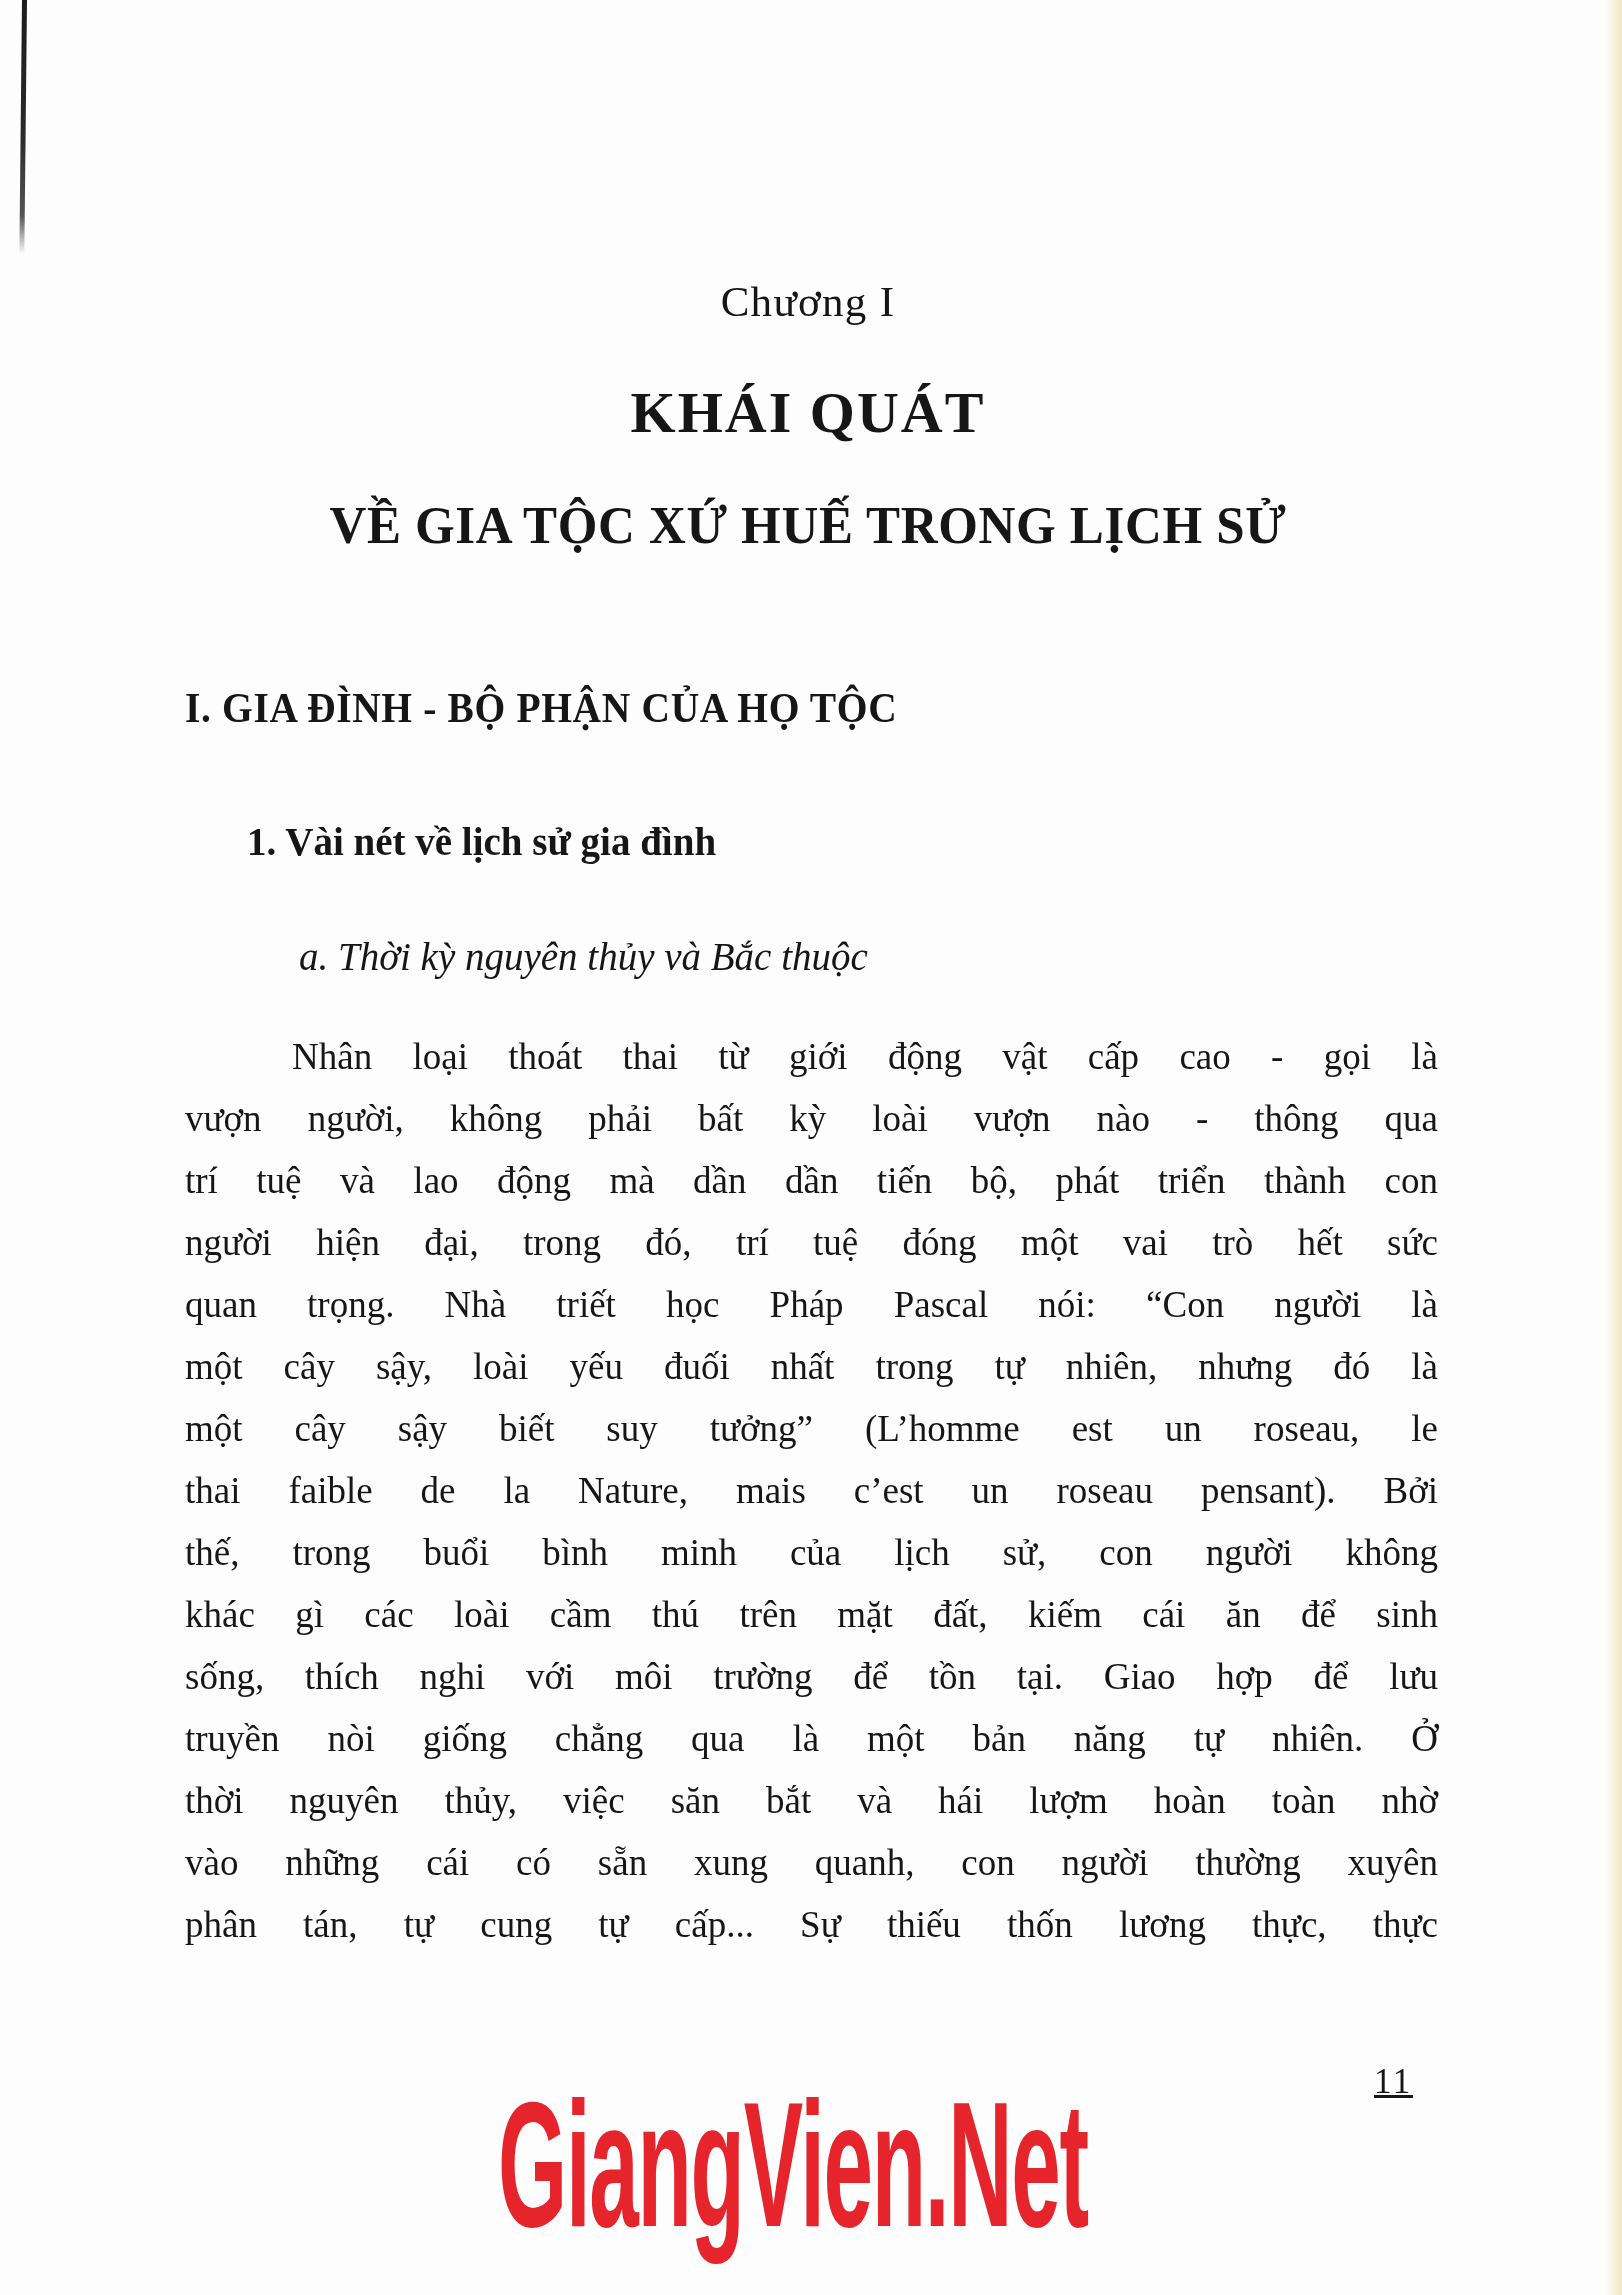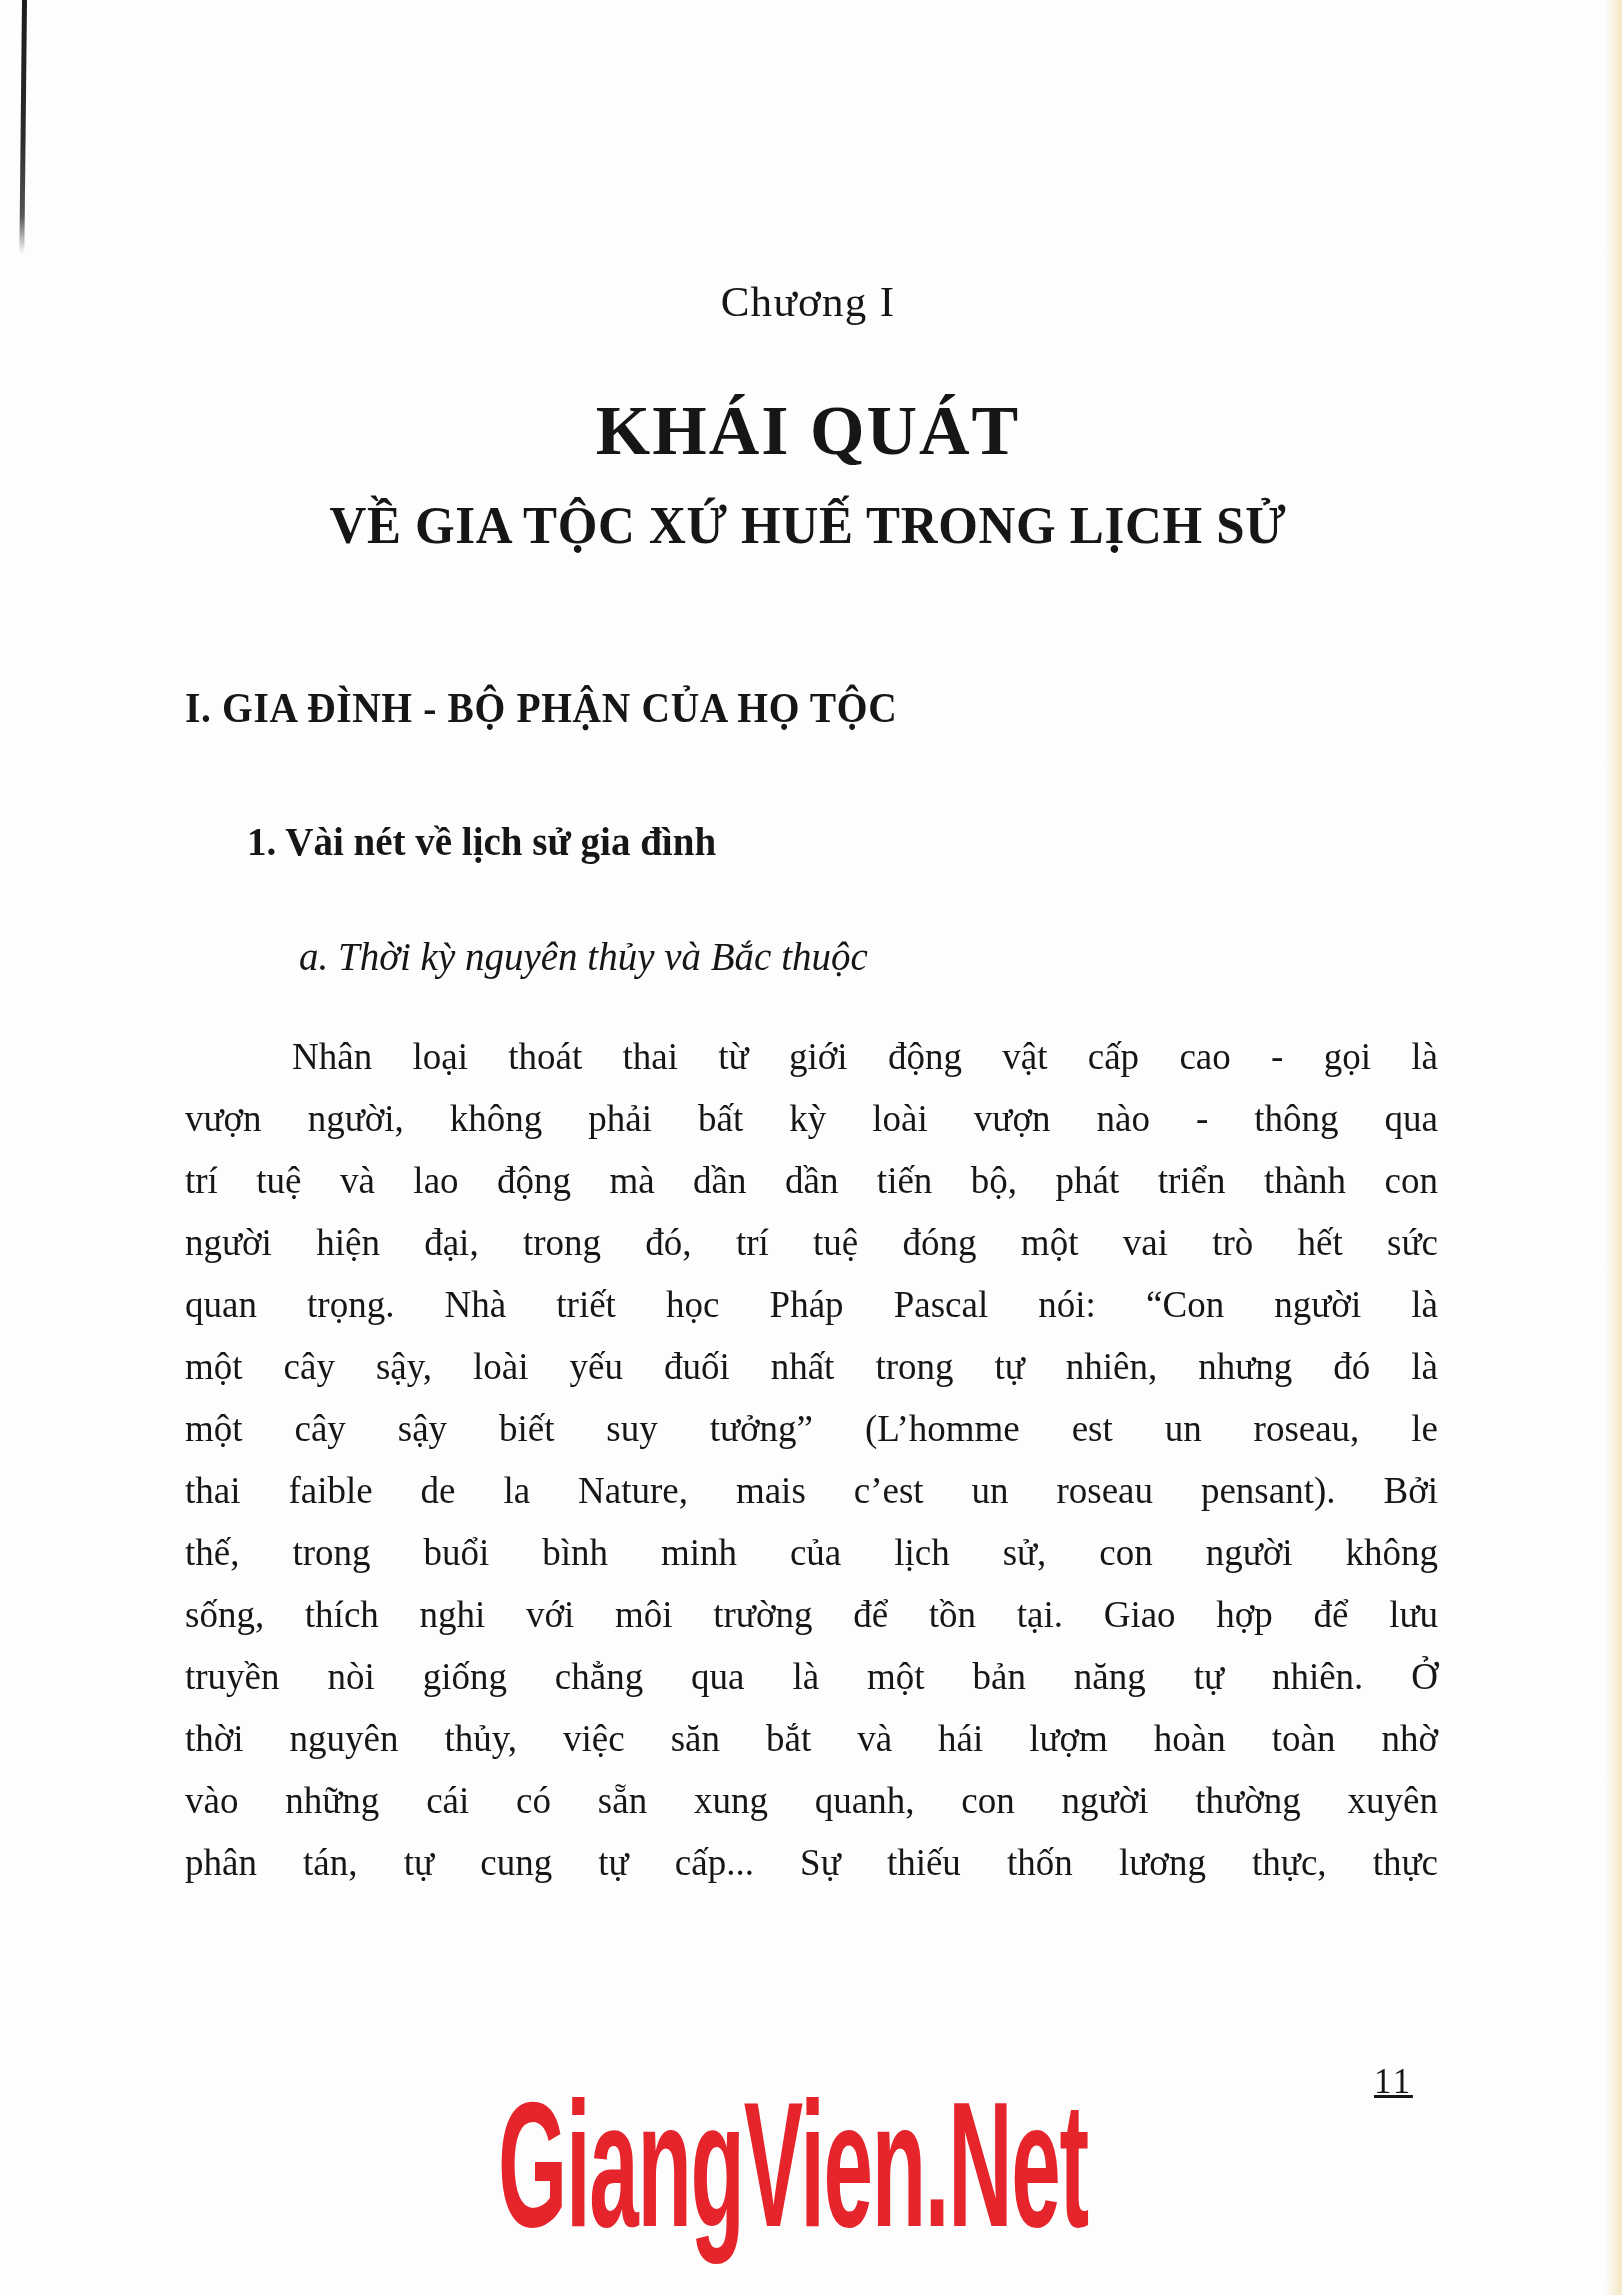--- a/index.html
+++ b/index.html
@@ -34,24 +34,24 @@
     position: absolute;
     left: 0; top: 277px;
     width: 1616px;
     text-align: center;
     font-size: 43px;
     font-weight: normal;
     letter-spacing: 1.3px;
   }
   .title-line1 {
     position: absolute;
-    left: 0; top: 391px;
+    left: 0; top: 379px;
     width: 1616px;
     text-align: center;
-    font-size: 70px;
+    font-size: 58px;
     font-weight: bold;
     letter-spacing: 2px;
   }
   .title-line2 {
     position: absolute;
     left: 0; top: 496px;
     width: 1616px;
     text-align: center;
     font-size: 52px;
     font-weight: bold;
@@ -140,20 +140,21 @@
   <div class="body-text">
     <div class="body-line first">Nhân loại thoát thai từ giới động vật cấp cao - gọi là</div>
     <div class="body-line">vượn người, không phải bất kỳ loài vượn nào - thông qua</div>
     <div class="body-line">trí tuệ và lao động mà dần dần tiến bộ, phát triển thành con</div>
     <div class="body-line">người hiện đại, trong đó, trí tuệ đóng một vai trò hết sức</div>
     <div class="body-line">quan trọng. Nhà triết học Pháp Pascal nói: “Con người là</div>
     <div class="body-line">một cây sậy, loài yếu đuối nhất trong tự nhiên, nhưng đó là</div>
     <div class="body-line">một cây sậy biết suy tưởng” (L’homme est un roseau, le</div>
     <div class="body-line">thai faible de la Nature, mais c’est un roseau pensant). Bởi</div>
     <div class="body-line">thế, trong buổi bình minh của lịch sử, con người không</div>
+    <div class="body-line">khác gì các loài cầm thú trên mặt đất, kiếm cái ăn để sinh</div>
     <div class="body-line">sống, thích nghi với môi trường để tồn tại. Giao hợp để lưu</div>
     <div class="body-line">truyền nòi giống chẳng qua là một bản năng tự nhiên. Ở</div>
     <div class="body-line">thời nguyên thủy, việc săn bắt và hái lượm hoàn toàn nhờ</div>
     <div class="body-line">vào những cái có sẵn xung quanh, con người thường xuyên</div>
     <div class="body-line">phân tán, tự cung tự cấp... Sự thiếu thốn lương thực, thực</div>
   </div>
 
   <div class="page-number">11</div>
 
   <div class="watermark" style="color: rgb(229, 36, 43);">GiangVien.Net</div>

